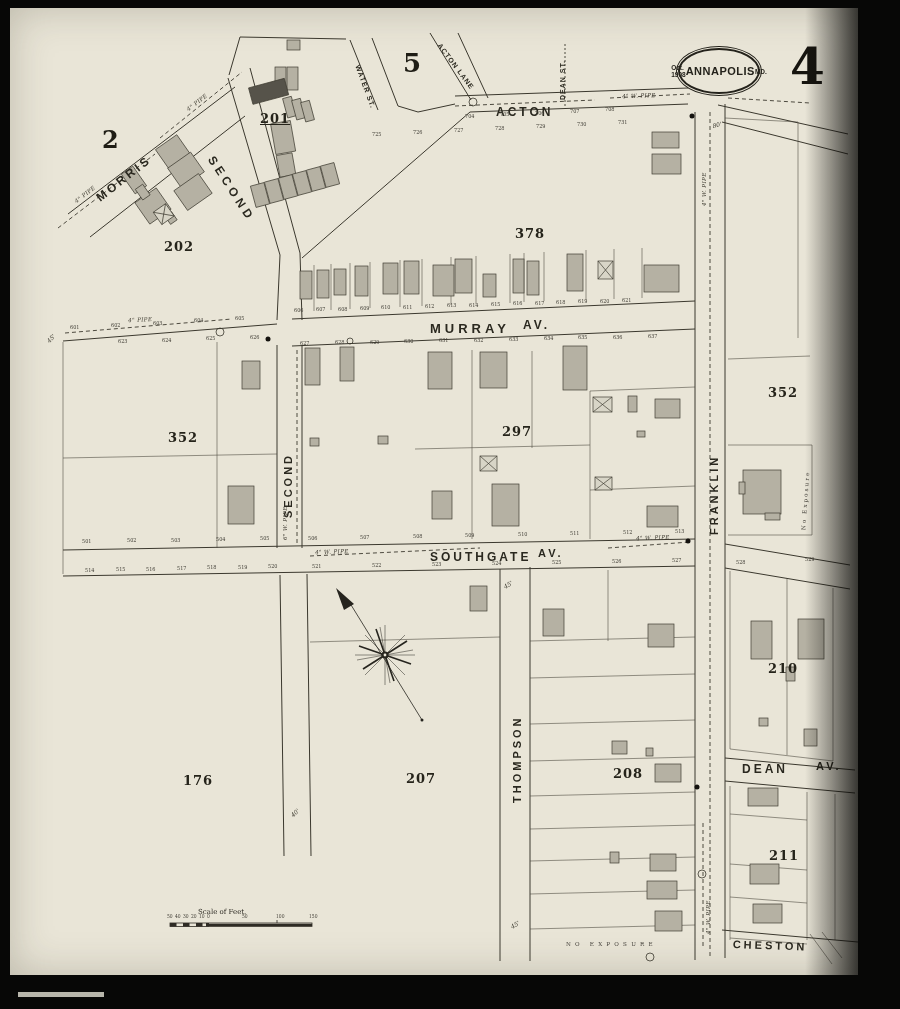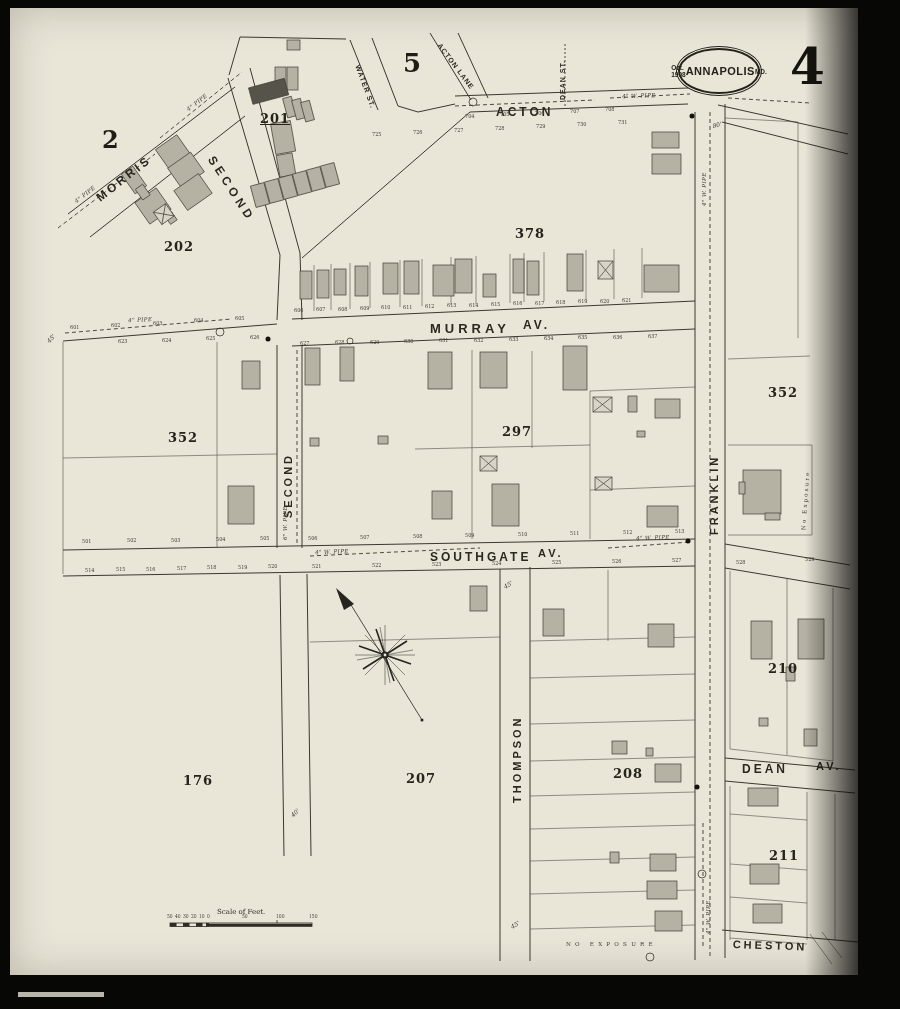--- a/index.html
+++ b/index.html
@@ -321,21 +321,21 @@
     <div class="lbl sheet-num" style="left:780px;top:34px;">4</div>
 
     <div class="badge">
       <div class="badge-inner">
         <div class="badge-date">Oct. 1908</div>
         <div class="badge-city">ANNAPOLIS</div>
         <div class="badge-state">MD.</div>
       </div>
     </div>
 
-    <div class="lbl scale-label" style="left:207px;top:901px;">Scale of Feet.</div>
+    <div class="lbl scale-label" style="left:188px;top:901px;">Scale of Feet.</div>
 
     <div class="lbl note" style="left:556px;top:934px;letter-spacing:6px;transform:scale(0.7);text-transform:uppercase;">No Exposure</div>
     <div class="lbl note" style="left:791px;top:522px;letter-spacing:3px;transform:rotate(-86deg) scale(0.7);">No Exposure</div>
 
     <div class="lbl pipe" style="left:118px;top:310px;transform:rotate(-3deg) scale(0.7);">4" PIPE</div>
     <div class="lbl pipe" style="left:176px;top:100px;transform:rotate(-38deg) scale(0.7);">4" PIPE</div>
     <div class="lbl pipe" style="left:64px;top:192px;transform:rotate(-38deg) scale(0.7);">4" PIPE</div>
     <div class="lbl pipe" style="left:612px;top:86px;transform:rotate(-2deg) scale(0.7);">4" W. PIPE</div>
     <div class="lbl pipe" style="left:305px;top:542px;transform:rotate(-2deg) scale(0.7);">4" W. PIPE</div>
     <div class="lbl pipe" style="left:626px;top:528px;transform:rotate(-2deg) scale(0.7);">4" W. PIPE</div>

